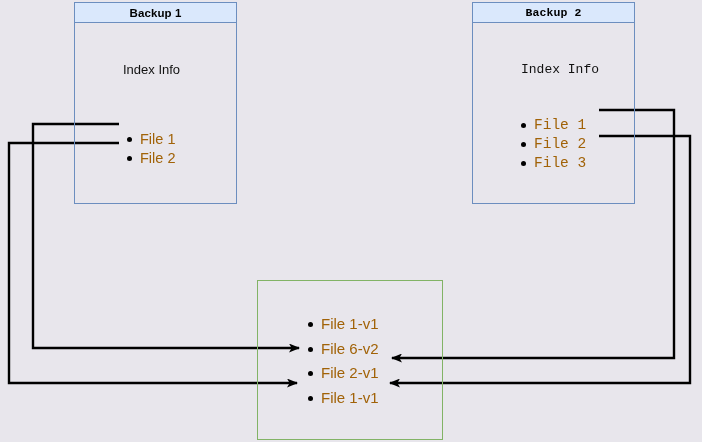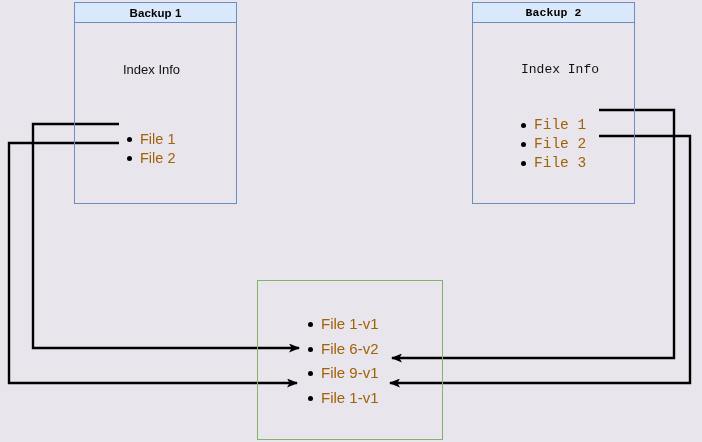--- a/index.html
+++ b/index.html
@@ -140,19 +140,19 @@
         <li>File 3</li>
       </ul>
     </div>
   </div>
 
   <div class="box green" style="left:257px; top:280px; width:186px; height:160px;">
     <div class="box-body">
       <ul class="file-list dedup-list" style="left:48px; top:31px;">
         <li>File 1-v1</li>
         <li>File 6-v2</li>
-        <li>File 9-v1</li>
+        <li>File 2-v1</li>
         <li>File 1-v1</li>
       </ul>
     </div>
   </div>
 
 </div>
 
 </body></html>

